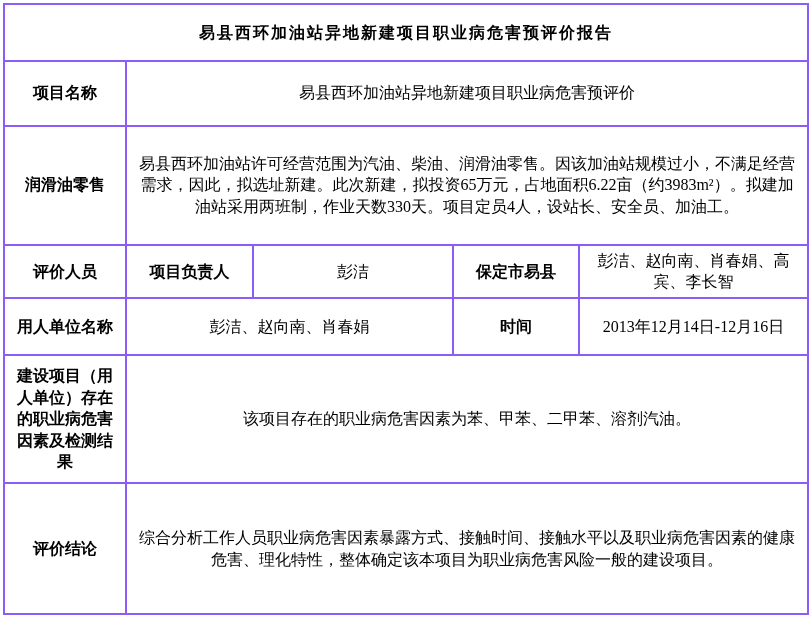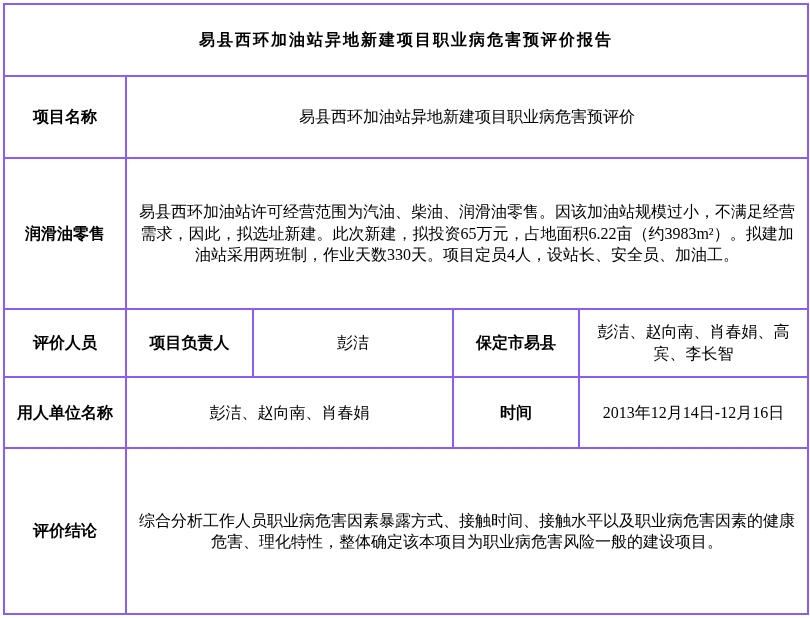--- a/index.html
+++ b/index.html
@@ -90,20 +90,24 @@
       <td class="names">彭洁、赵向南、肖春娟、高宾、李长智</td>
     </tr>
 
     <tr style="height:52px">
       <td class="label">用人单位名称</td>
       <td colspan="3">彭洁、赵向南、肖春娟</td>
       <td class="label">时间</td>
       <td>2013年12月14日-12月16日</td>
     </tr>
 
+    <tr style="height:118px">
+      <td class="label">建设项目（用人单位）存在的职业病危害因素及检测结果</td>
+      <td colspan="5" class="para">该项目存在的职业病危害因素为苯、甲苯、二甲苯、溶剂汽油。</td>
+    </tr>
 
     <tr style="height:120px">
       <td class="label">评价结论</td>
       <td colspan="5" class="para">综合分析工作人员职业病危害因素暴露方式、接触时间、接触水平以及职业病危害因素的健康危害、理化特性，整体确定该本项目为职业病危害风险一般的建设项目。</td>
     </tr>
   </tbody>
     </table>
 </div>
 
 </body></html>

